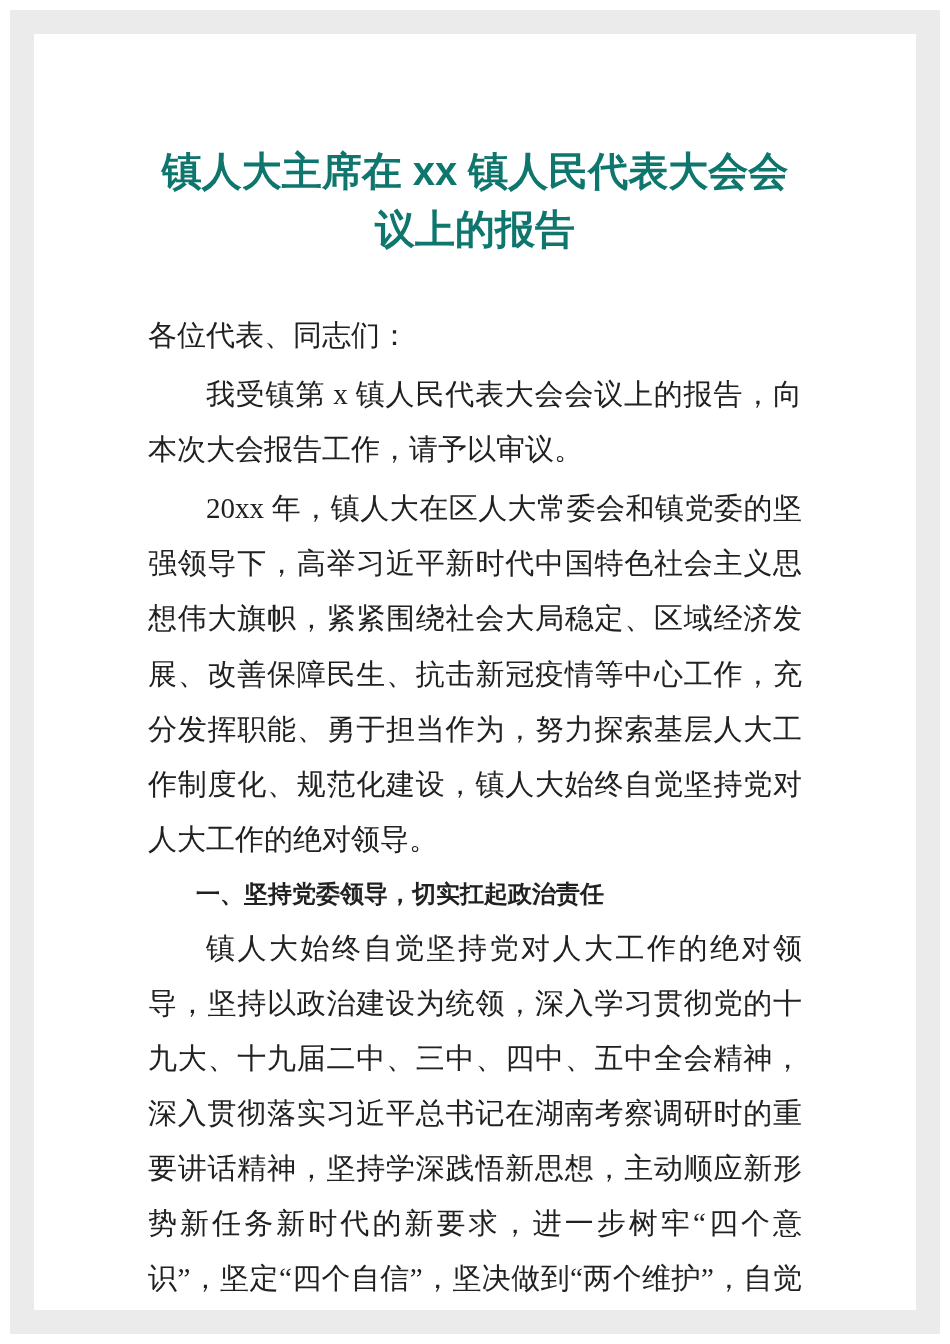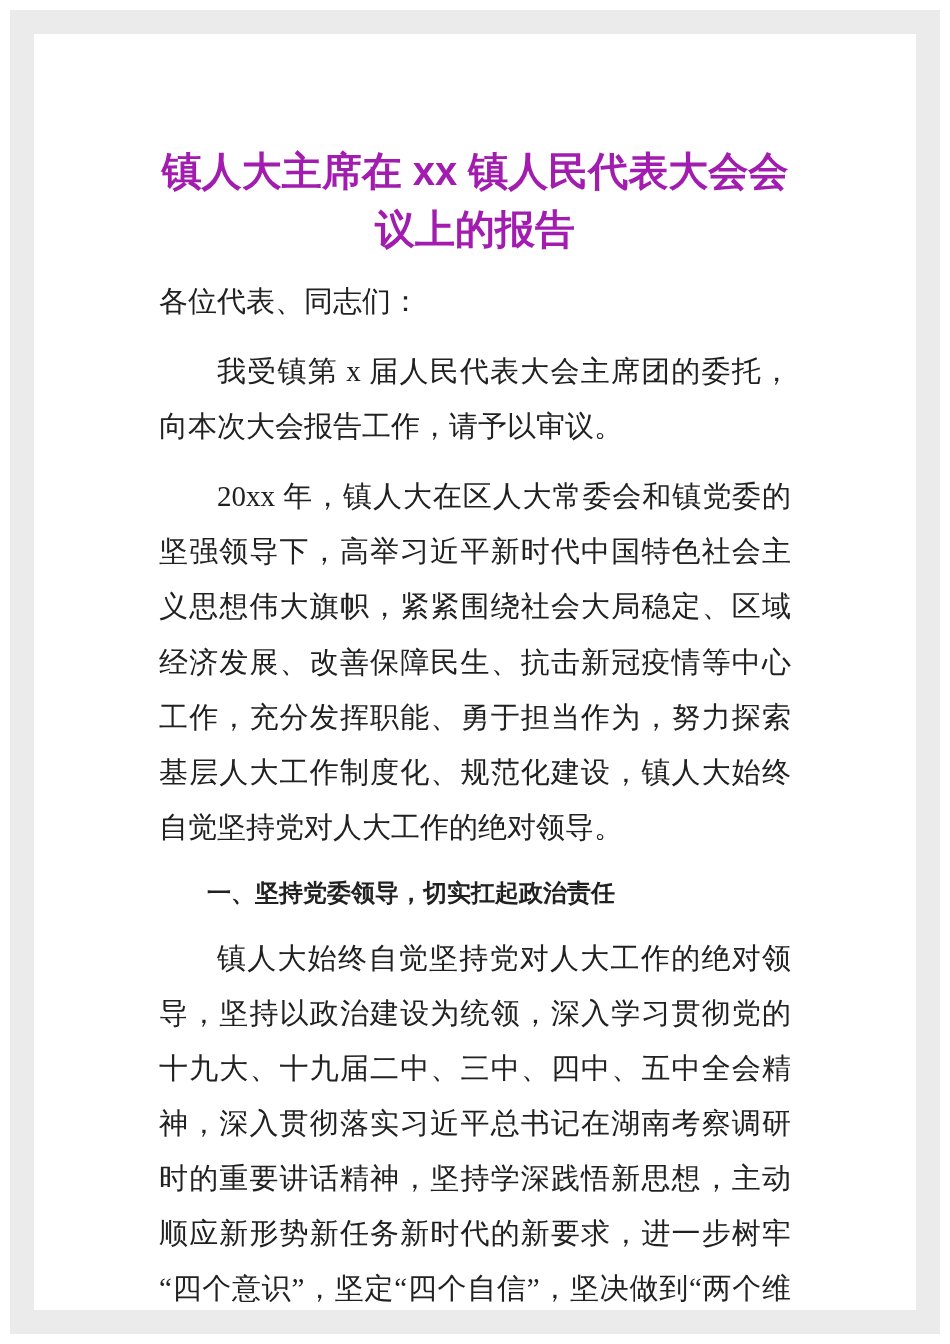--- a/index.html
+++ b/index.html
@@ -29,48 +29,48 @@
     width: 100%;
     height: 100%;
     padding: 108px 110px 60px 110px;
   }
   .doc-title {
     font-family: "Liberation Sans", "DejaVu Sans", sans-serif;
     font-weight: 700;
     font-size: 40px;
     line-height: 1.45;
     text-align: center;
-    color: #a21caf;
-    margin: 0 0 16px 0;
+    color: #0f766e;
+    margin: 0 0 50px 0;
   }
   .doc-body {
     font-size: 29px;
     line-height: 1.9;
     color: #212121;
     text-align: justify;
   }
   .doc-body p {
-    margin: 15px;
+    margin: 4px;
   }
   .doc-body p.indent {
     text-indent: 2em;
   }
   .doc-body p.bold {
     font-weight: 700;
     font-family: "Liberation Sans", "DejaVu Sans", sans-serif;
     font-size: 24px;
   }
 </style>
 </head>
 <body>
 
 <div class="page-frame">
   <div class="page-inner">
     <h1 class="doc-title">镇人大主席在 xx 镇人民代表大会会议上的报告</h1>
     <div class="doc-body">
         <p class="">各位代表、同志们：</p>
-        <p class="indent">我受镇第 x 届人民代表大会主席团的委托，向本次大会报告工作，请予以审议。</p>
+        <p class="indent">我受镇第 x 镇人民代表大会会议上的报告，向本次大会报告工作，请予以审议。</p>
         <p class="indent">20xx 年，镇人大在区人大常委会和镇党委的坚强领导下，高举习近平新时代中国特色社会主义思想伟大旗帜，紧紧围绕社会大局稳定、区域经济发展、改善保障民生、抗击新冠疫情等中心工作，充分发挥职能、勇于担当作为，努力探索基层人大工作制度化、规范化建设，镇人大始终自觉坚持党对人大工作的绝对领导。</p>
         <p class="indent bold">一、坚持党委领导，切实扛起政治责任</p>
         <p class="indent">镇人大始终自觉坚持党对人大工作的绝对领导，坚持以政治建设为统领，深入学习贯彻党的十九大、十九届二中、三中、四中、五中全会精神，深入贯彻落实习近平总书记在湖南考察调研时的重要讲话精神，坚持学深践悟新思想，主动顺应新形势新任务新时代的新要求，进一步树牢“四个意识”，坚定“四个自信”，坚决做到“两个维护”，自觉把人大工作放在镇党委中心工作大局中谋划、部署、推进。抗疫期间，坚决响应镇党委号召，积极组织全镇 xx 余名各级人大代表</p>
       </div>
   </div>
 </div>
 
 </body></html>

